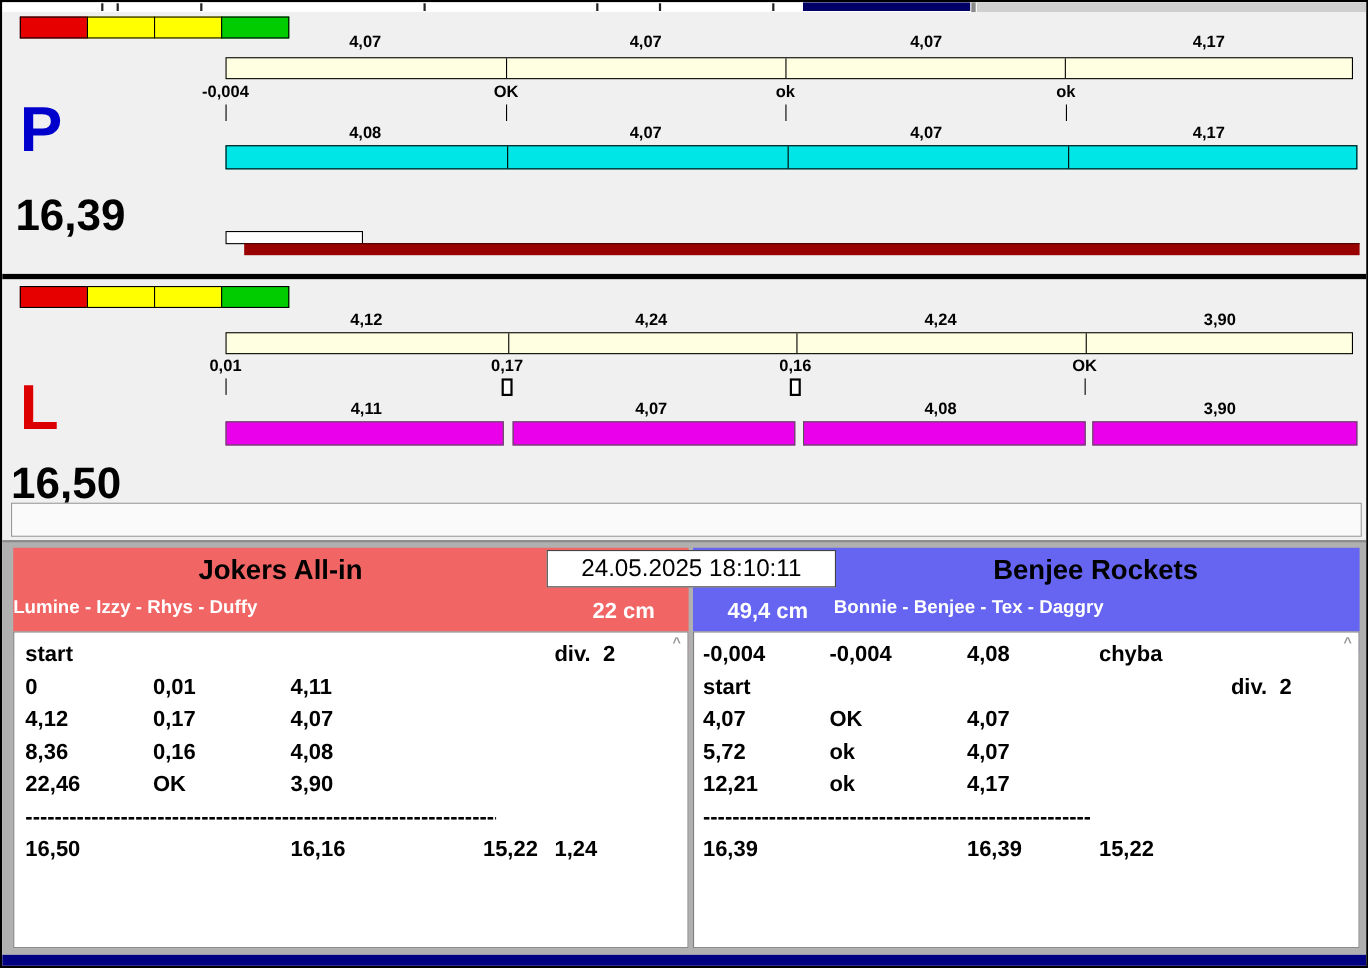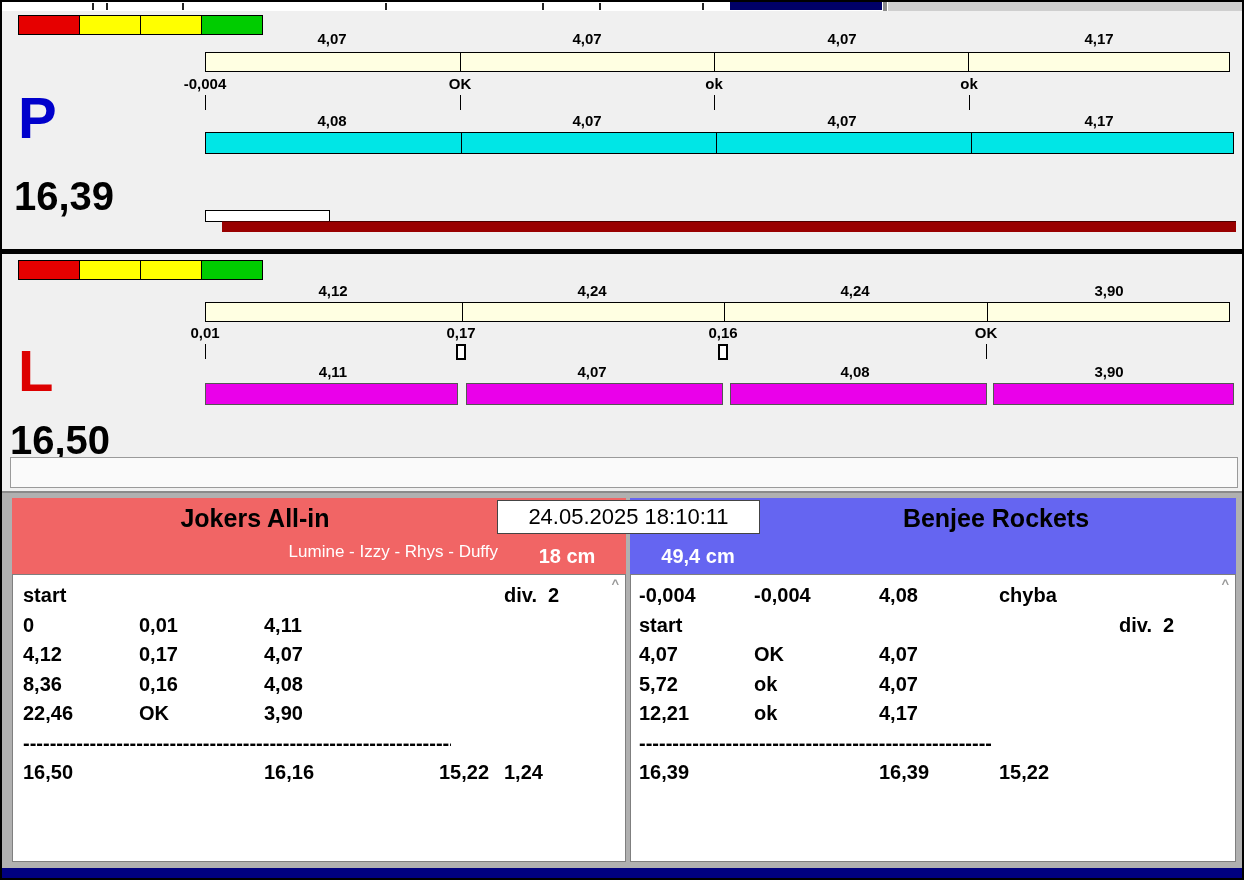--- a/index.html
+++ b/index.html
@@ -41,21 +41,21 @@
 
   .empty-strip{position:absolute;left:8px;top:455px;width:1228px;height:31px;background:#fafafa;border:1px solid #9a9a9a;}
 
   
   .bottom{position:absolute;left:0;top:489px;width:1240px;height:377px;background:#b0b0b0;border-top:2px solid #8a8a8a;}
   .team{position:absolute;top:5px;height:364px;}
   .team-left{left:10px;width:614px;}
   .team-right{left:628px;width:606px;}
   .team-header{position:absolute;left:0;top:0;right:0;height:95px;}
   .team-name{position:absolute;top:6px;text-align:center;font-weight:bold;font-size:25px;color:#000;white-space:nowrap;}
-  .team-members{position:absolute;top:44px;text-align:right;font-weight:normal;font-size:17px;color:#fff;white-space:nowrap;}
+  .team-members{position:absolute;top:44px;text-align:left;font-weight:bold;font-size:17px;color:#fff;white-space:nowrap;}
   .team-height{position:absolute;top:47px;text-align:center;font-weight:bold;font-size:20px;color:#fff;white-space:nowrap;}
   .sheet{position:absolute;left:0;top:76px;right:0;bottom:0;background:#fff;border:1px solid #7f7f7f;padding-top:6px;overflow:hidden;}
   .sheet-row{display:grid;height:29.5px;line-height:29.5px;font-weight:bold;font-size:20px;color:#000;}
   .sheet-left .sheet-row{grid-template-columns:116px 125px 175px 65px 1fr;padding-left:10px;}
   .sheet-right .sheet-row{grid-template-columns:115px 125px 120px 120px 1fr;padding-left:8px;}
   .cell{white-space:pre;overflow:visible;}
   .sheet-sep{height:29.5px;line-height:29.5px;font-weight:bold;font-size:20px;color:#000;}
   .sheet-left .sheet-sep{padding-left:10px;}
   .sheet-right .sheet-sep{padding-left:8px;}
   .sep-text{display:inline-block;overflow:hidden;white-space:nowrap;height:100%;}
@@ -181,21 +181,21 @@
   </section>
 
   <div class="empty-strip"></div>
 
   <section class="bottom">
 
     <div class="team team-left">
       <header class="team-header" style="background-color: rgb(241, 101, 101);">
         <div class="team-name" style="left:0;width:486px">Jokers All-in</div>
         <div class="team-members" style="left:0;width:486px">Lumine - Izzy - Rhys - Duffy</div>
-        <div class="team-height" style="left:500px;width:110px">18 cm</div>
+        <div class="team-height" style="left:500px;width:110px">22 cm</div>
       </header>
       <div class="sheet sheet-left">
         <span class="scroll-up">^</span>
         <div class="sheet-row">
           <span class="cell">start</span>
             <span class="cell"></span>
             <span class="cell"></span>
             <span class="cell"></span>
             <span class="cell">div.  2</span>
         </div>
@@ -234,20 +234,21 @@
             <span class="cell">16,16</span>
             <span class="cell">15,22</span>
             <span class="cell">1,24</span>
         </div>
       </div>
     </div>
 
     <div class="team team-right">
       <header class="team-header" style="background-color: rgb(101, 101, 241);">
         <div class="team-name" style="left:128px;width:476px">Benjee Rockets</div>
+        <div class="team-members" style="left:128px;width:476px">Bonnie - Benjee - Tex - Daggry</div>
         <div class="team-height" style="left:12px;width:112px">49,4 cm</div>
       </header>
       <div class="sheet sheet-right">
         <span class="scroll-up">^</span>
         <div class="sheet-row">
           <span class="cell">-0,004</span>
             <span class="cell">-0,004</span>
             <span class="cell">4,08</span>
             <span class="cell">chyba</span>
             <span class="cell"></span>

